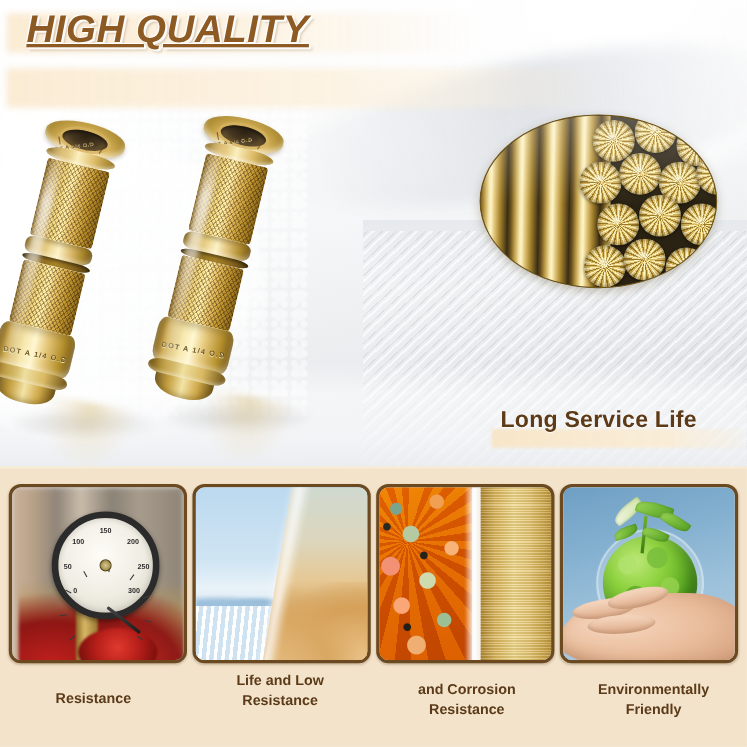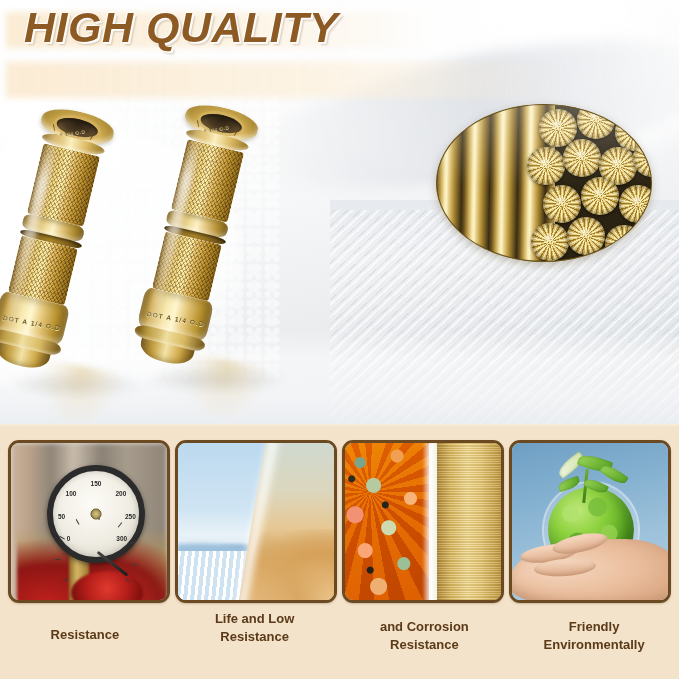--- a/index.html
+++ b/index.html
@@ -100,32 +100,33 @@
     z-index:8;
   }
   .hl-band {
     position:absolute; z-index:-1;
     background:linear-gradient(90deg, rgba(250,232,204,.85) 0%, rgba(252,240,220,.75) 55%, rgba(255,255,255,0) 100%);
     filter:blur(3px);
   }
   .hl-band.b1 { left:-18px; top:6px;  width:430px; height:36px; }
   .hl-band.b2 { left:-18px; top:56px; width:560px; height:36px; }
   .hl-line {
-    font-size:43px;
+    font-size:35px;
     font-weight:bold;
     font-style:italic;
     letter-spacing:.5px;
     line-height:42px;
     color:#8d5a24;
     white-space:nowrap;
     text-shadow:
       1px 1px 0 #ffffff,
       2px 2px 0 rgba(255,255,255,.85),
       3px 3px 2px rgba(150,120,85,.35),
       -1px -1px 0 rgba(255,255,255,.9);
+    text-decoration: underline;
   }
   .hl-line.l2 { margin-top:8px; }
 
   
   .lsl-wrap { position:absolute; left:455px; top:370px; z-index:9; }
   .lsl-band {
     position:absolute; left:-8px; top:20px; width:228px; height:17px;
     background:linear-gradient(90deg, rgba(247,228,197,.95) 0%, rgba(250,236,212,.9) 70%, rgba(250,236,212,.2) 100%);
     filter:blur(1.5px);
   }
@@ -646,20 +647,24 @@
         <div class="rend" style="left:48px; top:78px;"></div>
         <div class="rend" style="left:86px; top:86px;"></div>
         <div class="rend" style="left:-2px; top:124px;"></div>
         <div class="rend" style="left:34px; top:118px;"></div>
         <div class="rend" style="left:72px; top:126px;"></div>
         <div class="rend" style="left:104px;top:110px;"></div>
       </div>
       <div class="oval-gloss"></div>
     </div>
 
+    <div class="lsl-wrap">
+      <div class="lsl-band"></div>
+      <div class="lsl">Long Service Life</div>
+    </div>
   </div>
 
   <div class="panel">
 
     <div class="cards">
 
       <div class="card c1">
         <div class="c1bg"></div>
         <div class="c1pipe"></div>
         <div class="c1stem"></div>
@@ -744,19 +749,19 @@
       </div>
       <div class="cap c-2">
         <div>Life and Low</div>
         <div>Resistance</div>
       </div>
       <div class="cap c-3">
         <div>and Corrosion</div>
         <div>Resistance</div>
       </div>
       <div class="cap c-4">
+        <div>Environmentally</div>
         <div>Friendly</div>
-        <div>Environmentally</div>
       </div>
     </div>
 
   </div>
 </div>
 
 </body></html>

